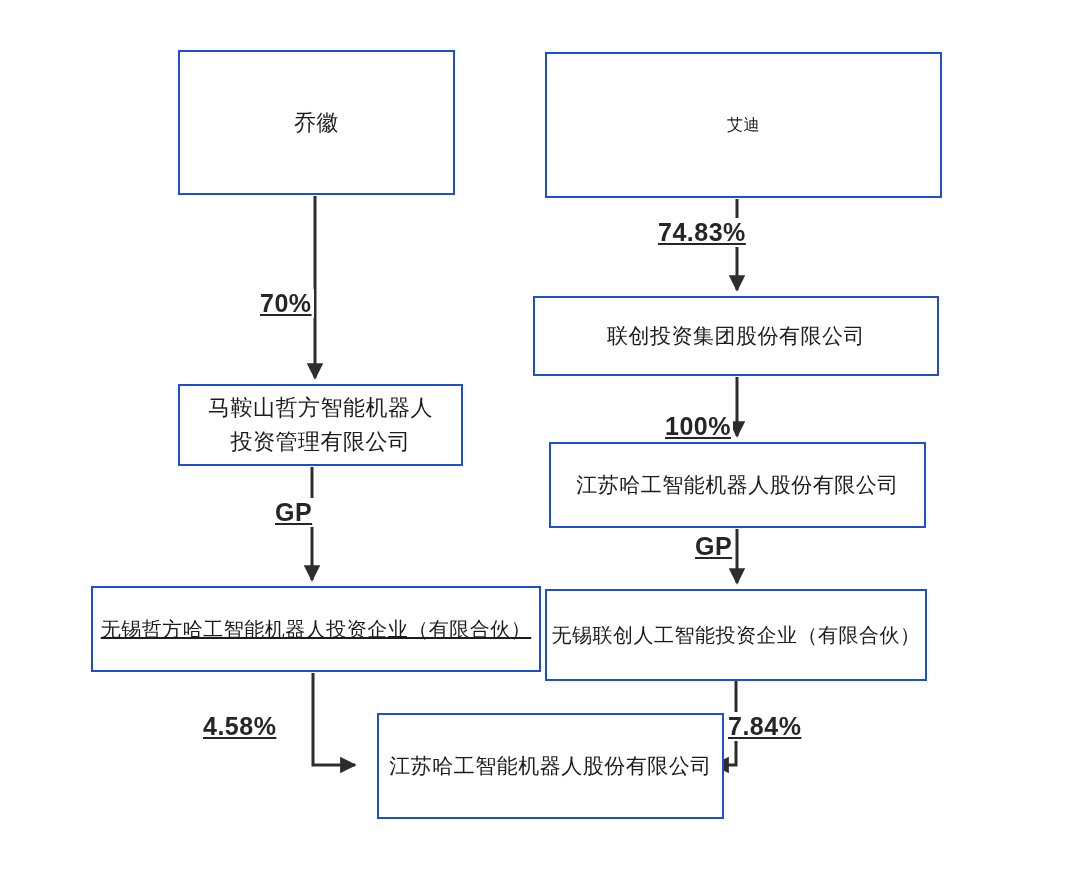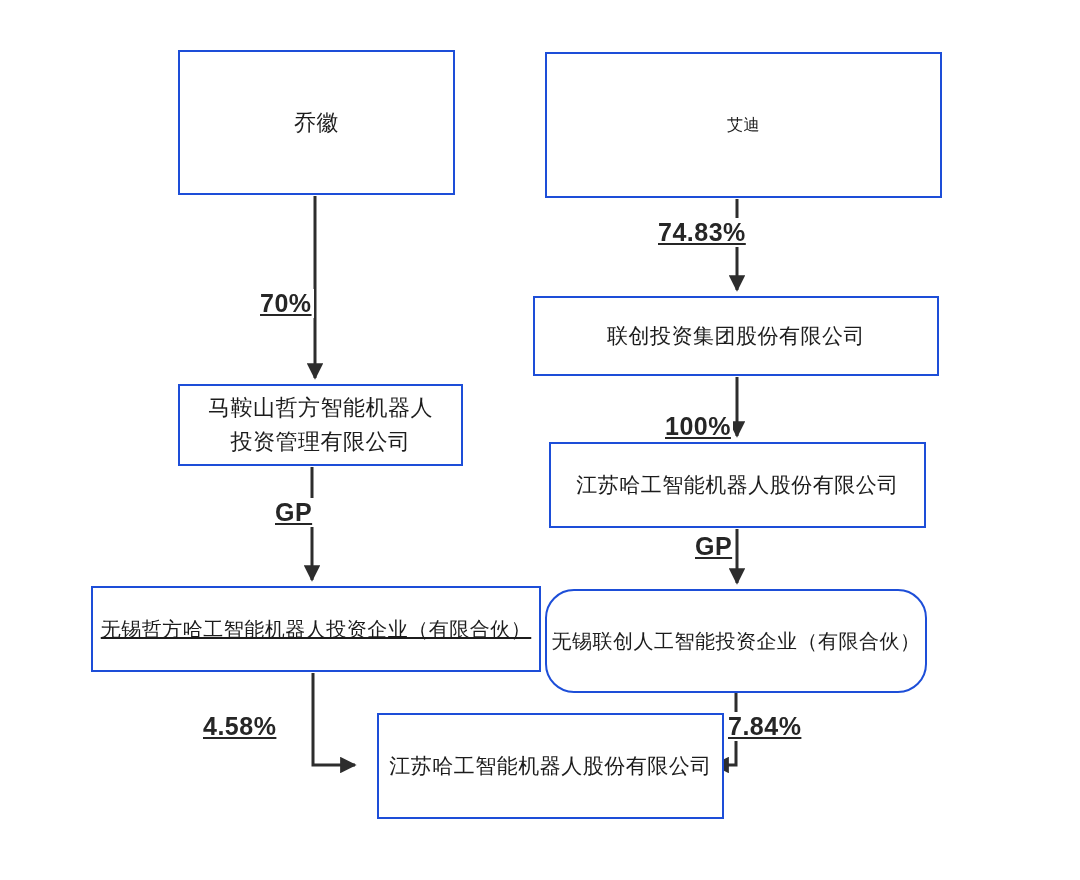--- a/index.html
+++ b/index.html
@@ -36,21 +36,21 @@
   }
   .single { white-space: nowrap; }
 
   .n-qiaohui          { left: 178px; top:  50px; width: 277px; height: 145px; font-size: 22px; }
   .n-aidi             { left: 545px; top:  52px; width: 397px; height: 146px; font-size: 16px; }
   .n-maanshan         { left: 178px; top: 384px; width: 285px; height:  82px; font-size: 22px;
                         padding: 0 19px; line-height: 1.55; word-break: break-all; }
   .n-lianchuang-group { left: 533px; top: 296px; width: 406px; height:  80px; font-size: 21px; }
   .n-xizang           { left: 549px; top: 442px; width: 377px; height:  86px; font-size: 21px; }
   .n-wuxi-zhefang     { left:  91px; top: 586px; width: 450px; height:  86px; font-size: 20px; text-decoration: underline; }
-  .n-wuxi-lianchuang  { left: 545px; top: 589px; width: 382px; height:  104px; font-size: 20px; border-radius: 29px; }
+  .n-wuxi-lianchuang  { left: 545px; top: 589px; width: 382px; height:  92px; font-size: 20px; }
   .n-jiangsu          { left: 377px; top: 713px; width: 347px; height: 106px; font-size: 21px; }
 
   .edge-label {
     position: absolute;
     z-index: 3;
     color: #262626;
     font-size: 25px;
     font-weight: 600;
     letter-spacing: 0.5px;
     background: #ffffff;

